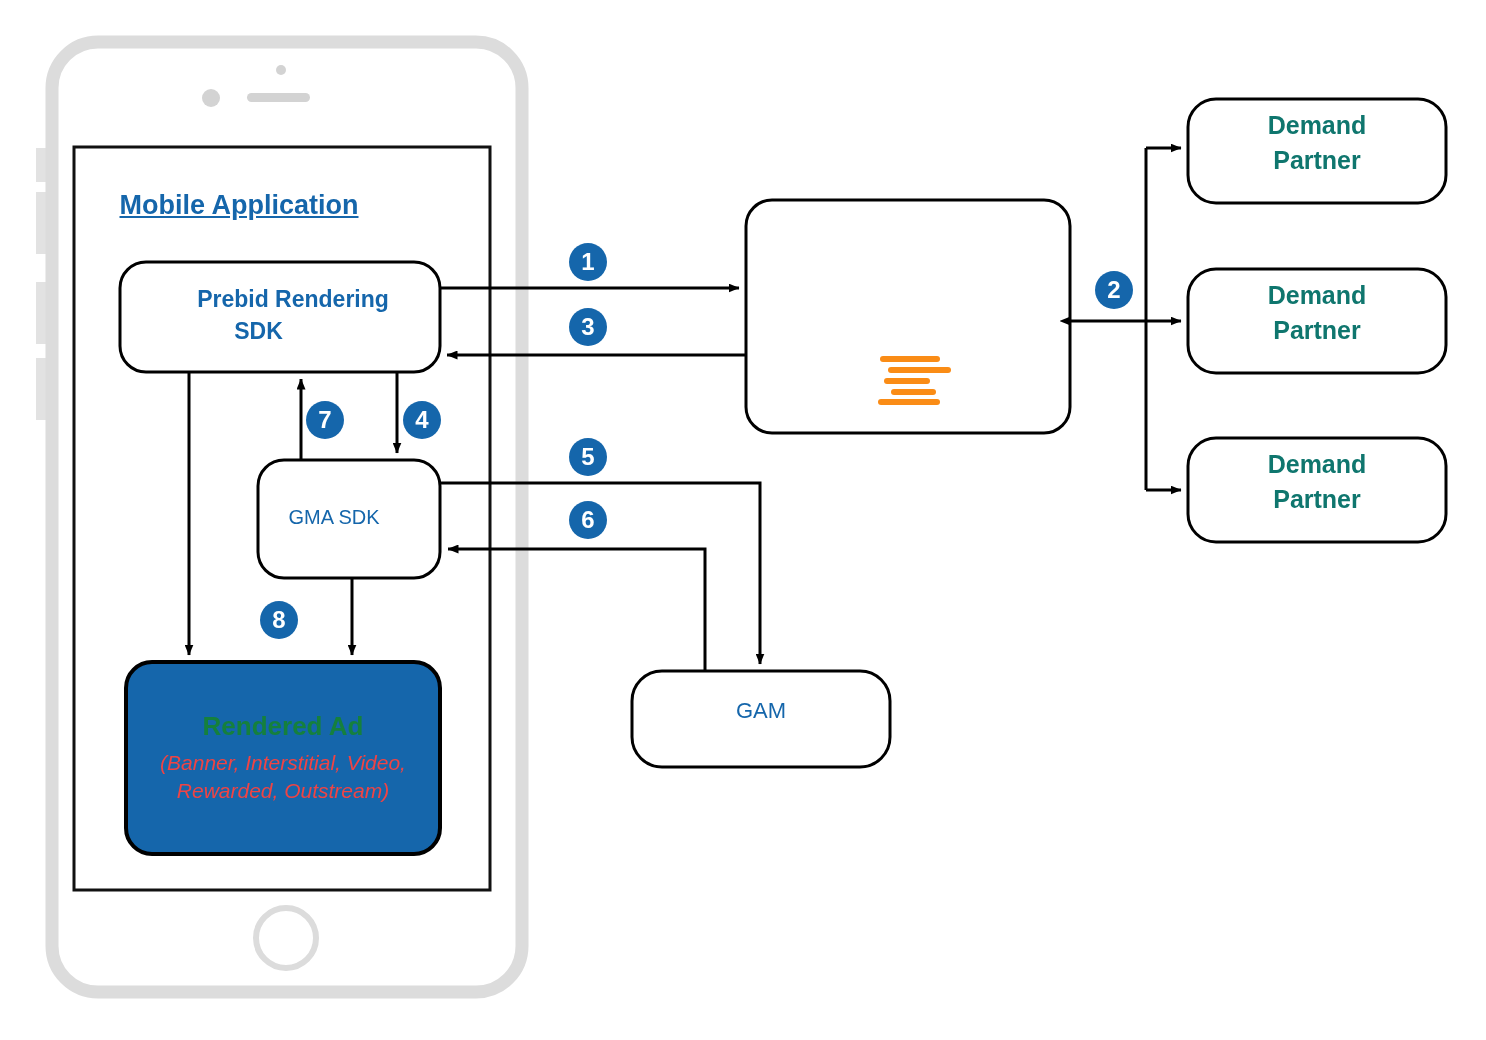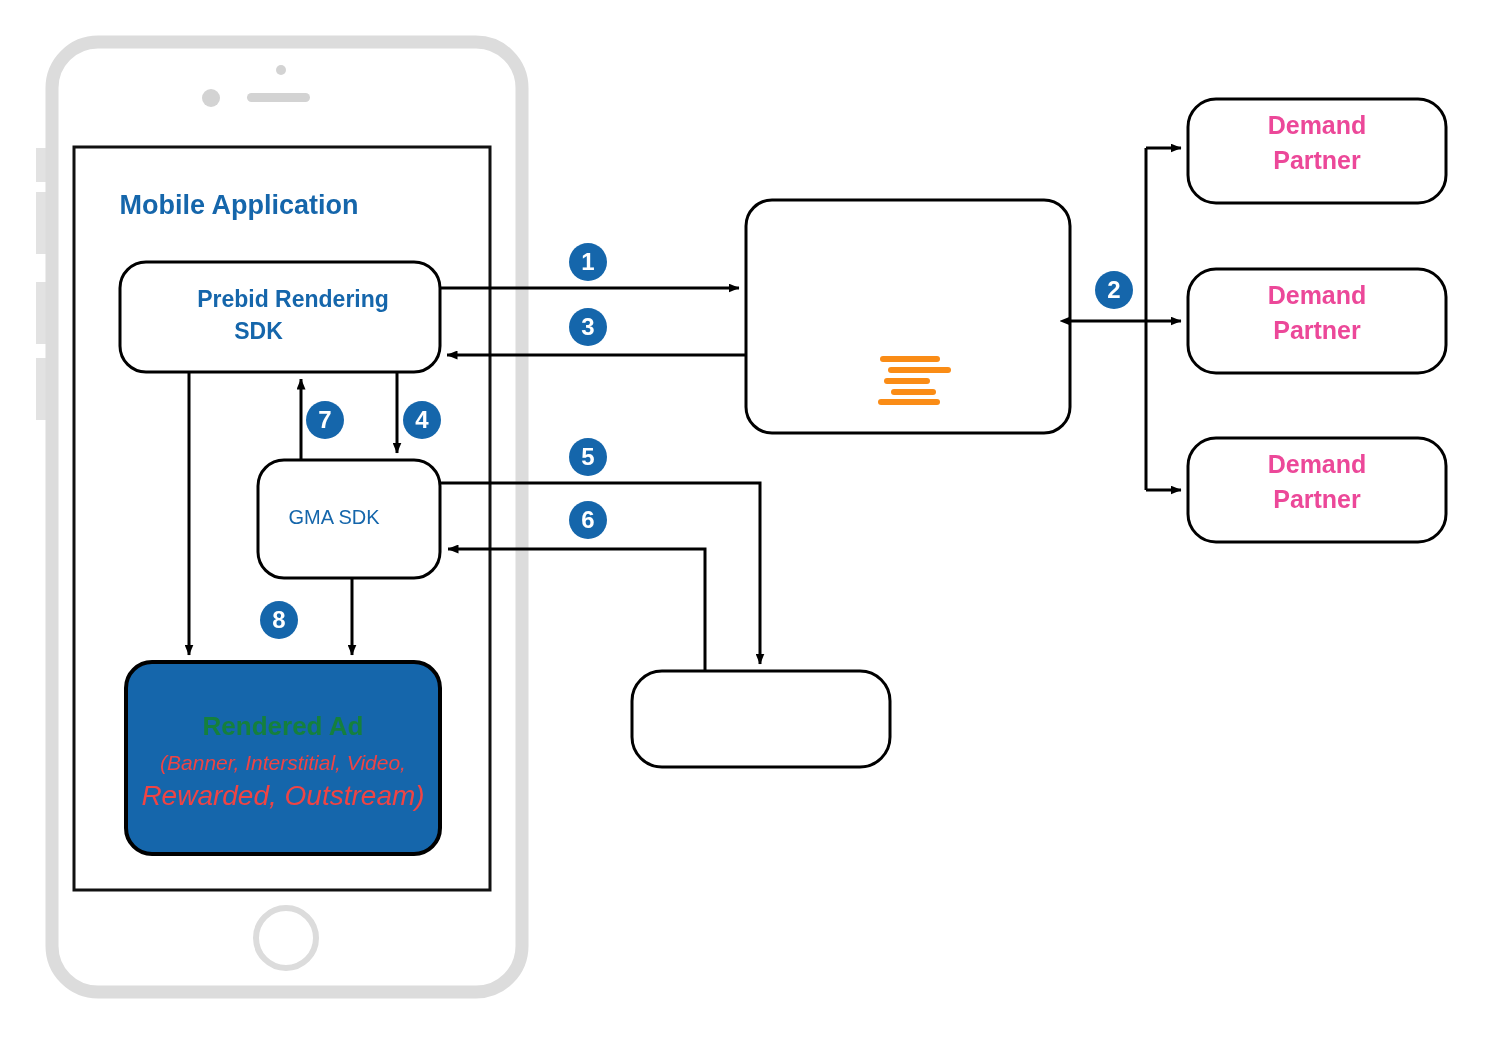--- a/index.html
+++ b/index.html
@@ -29,21 +29,21 @@
     text-align: center;
     line-height: 1.18;
     pointer-events: none;
     white-space: pre;
   }
   .blue-bold {
     color: #1566ab;
     font-weight: bold;
   }
   .black-bold {
-    color: #ec4899;
+    color: #0f766e;
     font-weight: bold;
   }
   .white-bold {
     color: #15803d;
     font-weight: bold;
   }
   .white-ital {
     color: #ef4444;
     font-style: italic;
     font-weight: normal;
@@ -142,32 +142,33 @@
       <circle cx="1114" cy="290" r="19"></circle>
       <circle cx="588" cy="327" r="19"></circle>
       <circle cx="422" cy="420" r="19"></circle>
       <circle cx="588" cy="457" r="19"></circle>
       <circle cx="588" cy="520" r="19"></circle>
       <circle cx="325" cy="420" r="19"></circle>
       <circle cx="279" cy="620" r="19"></circle>
     </g>
   </svg>
 
-  <div class="txt blue-bold" style="left:74px; top:190px; width:330px; font-size:27px;">Mobile Application</div>
+  <div class="txt blue-bold" style="left:74px; top:190px; width:330px; font-size:27px;text-decoration:underline;">Mobile Application</div>
 
   <div class="txt blue-bold" style="left:120px; top:286px; width:346px; font-size:23px;">Prebid Rendering</div>
   <div class="txt blue-bold" style="left:120px; top:318px; width:277px; font-size:23px;">SDK</div>
 
   <div class="txt blue-bold" style="left:258px; top:506px; width:152px; font-size:20px; font-weight:normal;">GMA SDK</div>
 
   <div class="txt white-bold" style="left:126px; top:711px; width:314px; font-size:26px;">Rendered Ad</div>
   <div class="txt white-ital" style="left:126px; top:751px; width:314px; font-size:21px;">(Banner, Interstitial, Video,</div>
-  <div class="txt white-ital" style="left:126px; top:779px; width:314px; font-size:28px;">Rewarded, Outstream)</div>
+  <div class="txt white-ital" style="left:126px; top:779px; width:314px; font-size:21px;">Rewarded, Outstream)</div>
 
 
+  <div class="txt blue-bold" style="left:632px; top:698px; width:258px; font-size:22px; font-weight:normal;">GAM</div>
 
   <div class="txt black-bold" style="left:1188px; top:111px; width:258px; font-size:25px;">Demand</div>
   <div class="txt black-bold" style="left:1188px; top:146px; width:258px; font-size:25px;">Partner</div>
 
   <div class="txt black-bold" style="left:1188px; top:281px; width:258px; font-size:25px;">Demand</div>
   <div class="txt black-bold" style="left:1188px; top:316px; width:258px; font-size:25px;">Partner</div>
 
   <div class="txt black-bold" style="left:1188px; top:450px; width:258px; font-size:25px;">Demand</div>
   <div class="txt black-bold" style="left:1188px; top:485px; width:258px; font-size:25px;">Partner</div>
 

